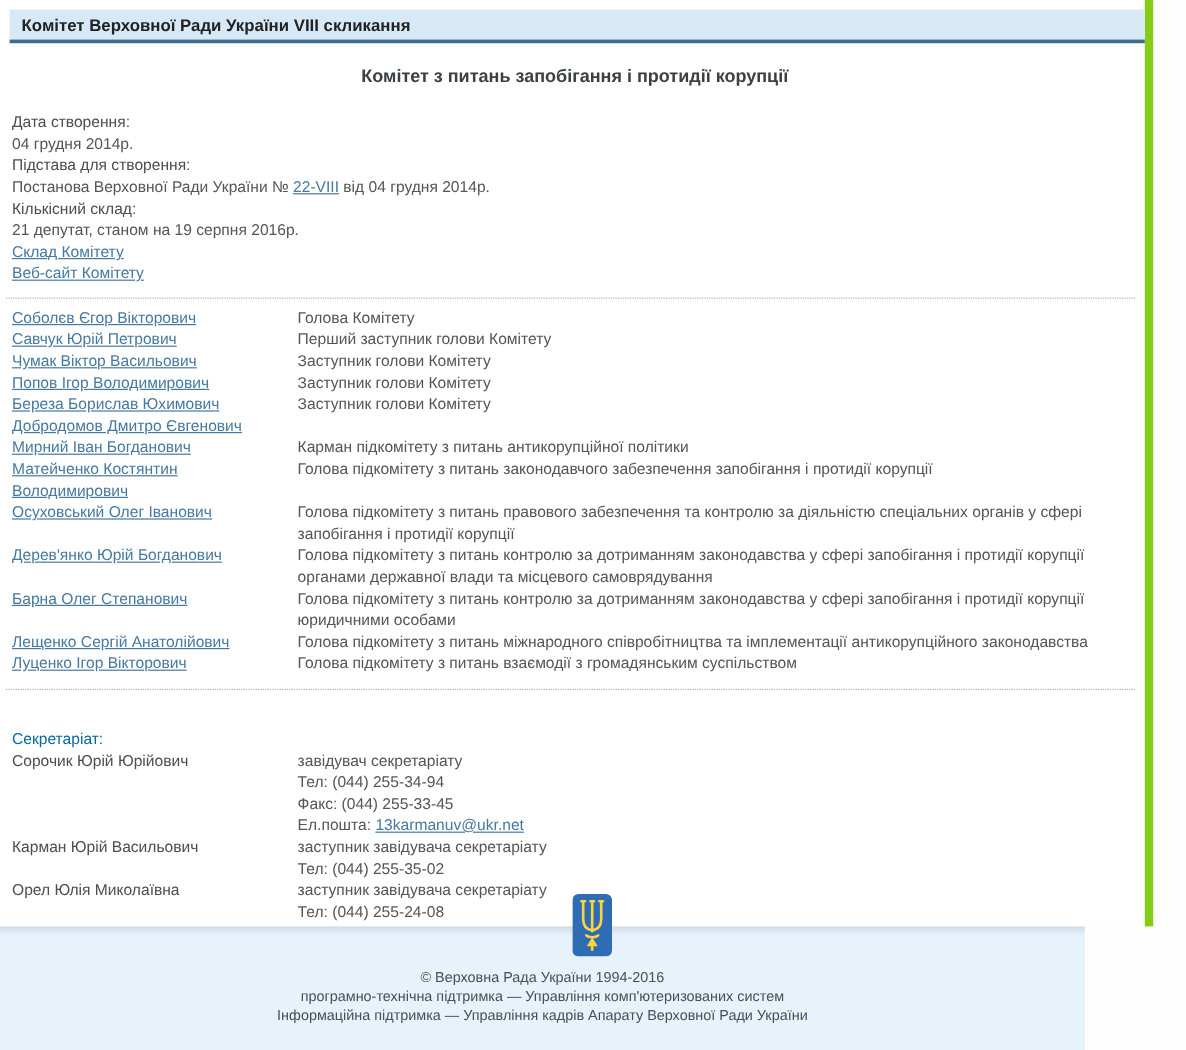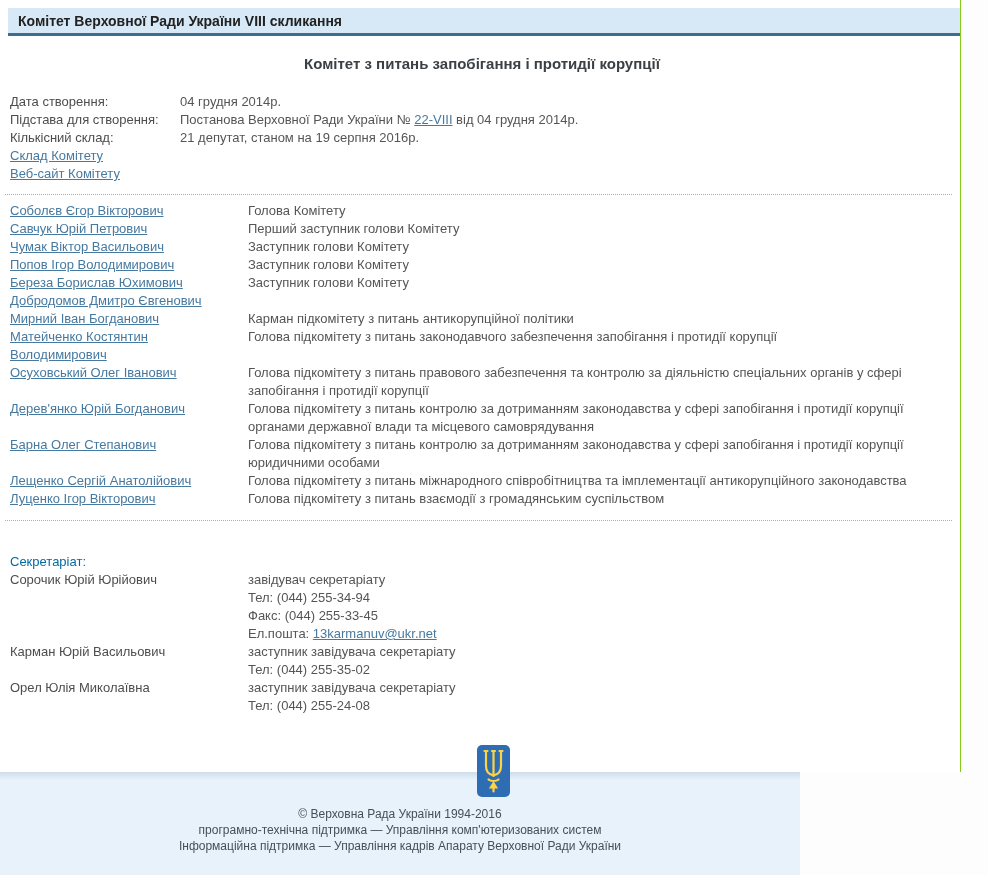--- a/index.html
+++ b/index.html
@@ -5,56 +5,56 @@
   * { box-sizing: border-box; }
   html,body { margin:0; padding:0; }
   body {
     width:988px; height:875px; position:relative; overflow:hidden;
     background:#fdfdfd;
     font-family:"Liberation Sans", sans-serif;
     font-size:13px; color:#555;
   }
   .main {
     position:absolute; top:0; left:0; width:961px; height:772px;
-    background:#fff; border-right:1px solid #84cc16;
+    background:#fff; border-right:7px solid #84cc16;
   }
   .topbar {
     margin:8px 0 0 8px;
     background:#d7e9f7;
     border-bottom:3px solid #3d6e8f;
     padding:5px 10px 4px 10px;
     font-size:14px; font-weight:bold; color:#222;
   }
   .page-title {
     text-align:center; font-weight:bold; font-size:15px; color:#3b4045;
     margin:19px 0 21px 4px;
   }
   a { color:#4679a0; text-decoration:underline; cursor:pointer; }
   .info-section { margin-left:10px; }
-  .info-row { display:flex; line-height:18px; }
+  .info-row { display:flex; line-height:18px;flex-direction:column; }
   .info-label { width:170px; flex-shrink:0; color:#4d4d4d; }
   .info-value { color:#555; }
   .info-link-row { line-height:18px; }
   .divider {
     border:none; border-top:1px dotted #adadad;
     margin:12px 8px 0 5px; height:0;
   }
   .divider.first { margin-top:11px; }
   .members { margin-left:10px; margin-top:7px; }
   .member-row { display:flex; line-height:18px; }
   .member-name { width:238px; flex-shrink:0; padding-right:22px; }
   .member-pos { flex:1; padding-right:14px; color:#555; }
   .secretariat { margin-left:10px; margin-top:17px; }
   .sec-title { line-height:18px; color:#0369a1;margin-top:32px; }
   .sec-row { display:flex; line-height:18px; }
   .sec-name { width:238px; flex-shrink:0; color:#4d4d4d; }
   .sec-details { flex:1; }
   .sec-details div { line-height:18px; }
   .footer-band {
-    position:absolute; left:0; bottom:0; width:800px; height:103px;
+    position:absolute; left:0; bottom:0; width:904px; height:103px;
     background:linear-gradient(180deg, #cfdde9 0px, #e7f2fb 8px, #e7f2fb 100%);
   }
   .logo {
     position:absolute; top:745px; left:50%; margin-left:-17px;
     width:33px; height:52px;
   }
   .footer-text {
     position:absolute; top:34px; left:0; width:100%;
     text-align:center; color:#44505a; font-size:12px; line-height:16px;
   }

